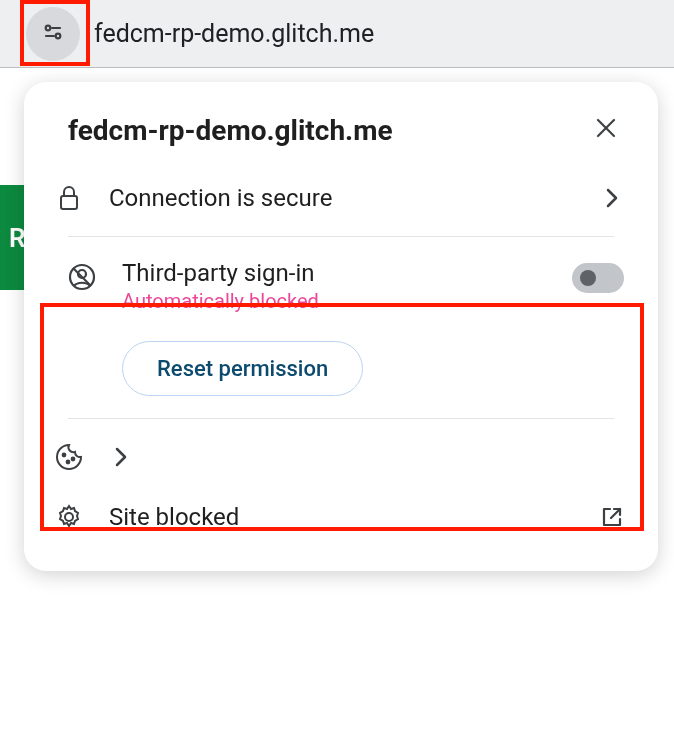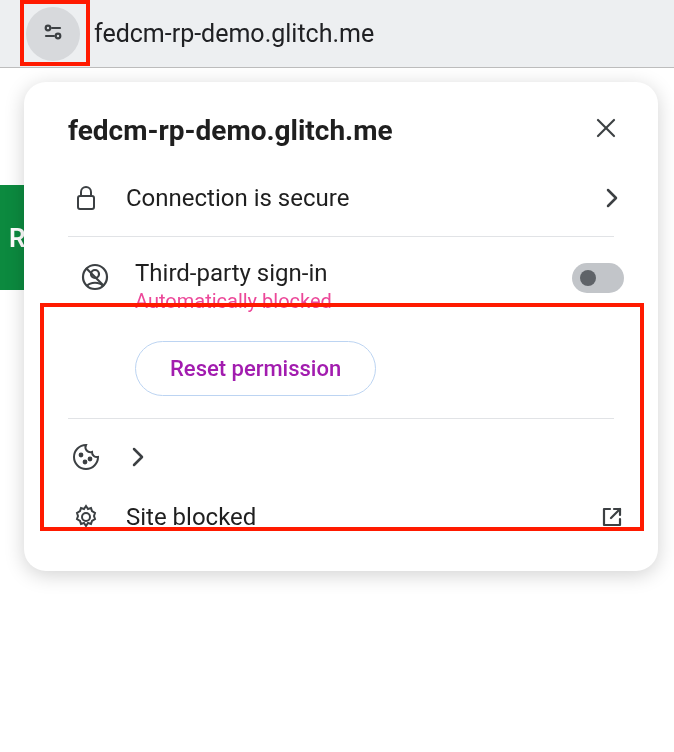--- a/index.html
+++ b/index.html
@@ -85,21 +85,21 @@
       width: 36px;
       height: 36px;
       display: flex;
       align-items: center;
       justify-content: center;
       cursor: pointer;
     }
     .row {
       display: flex;
       align-items: center;
-      padding: 16px 34px 16px 48px;
+      padding: 16px 34px 16px 31px;
       cursor: pointer;
     }
     .row-icon {
       width: 28px;
       height: 28px;
       display: flex;
       align-items: center;
       justify-content: center;
       margin-right: 26px;
       flex-shrink: 0;
@@ -116,21 +116,20 @@
       align-items: center;
       justify-content: center;
     }
     .divider {
       height: 1px;
       background: #e1e3e6;
       margin: 8px 44px;
     }
     .signin-section {
       padding: 14px 34px 14px 44px;
-      margin-left: 13px;
     }
     .signin-top {
       display: flex;
       align-items: flex-start;
     }
     .signin-text {
       flex: 1;
     }
     .signin-title {
       font-size: 24px;
@@ -159,21 +158,21 @@
       top: 7px;
       left: 8px;
     }
     .reset-btn {
       display: inline-block;
       margin-top: 28px;
       margin-left: 54px;
       padding: 14px 34px;
       border: 1px solid #bcd4f2;
       border-radius: 30px;
-      color: #a21caf;
+      color: #0c4a6e;
       font-size: 22px;
       font-weight: 500;
       cursor: pointer;
     }
     .red-box-2 {
       position: absolute;
       top: 303px;
       left: 40px;
       width: 604px;
       height: 228px;

